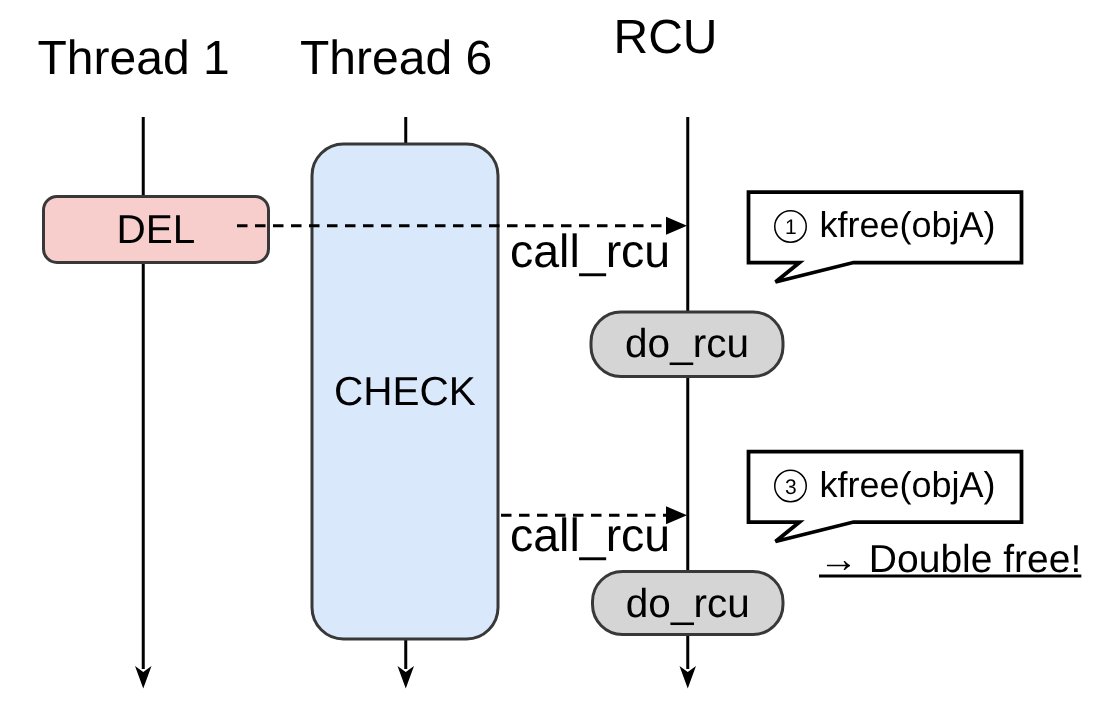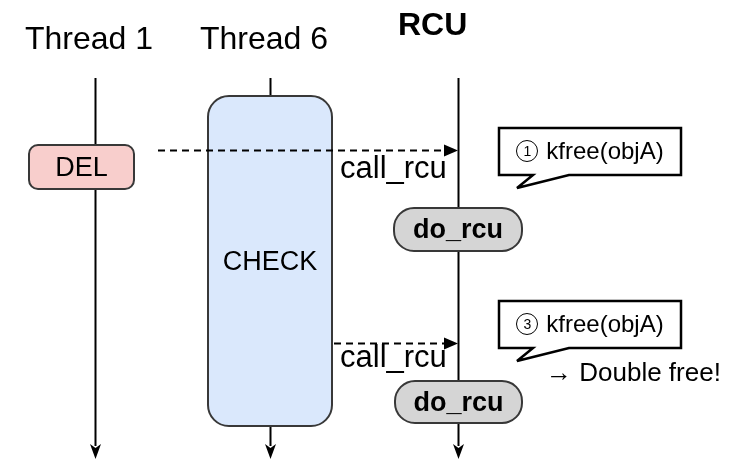--- a/index.html
+++ b/index.html
@@ -17,37 +17,37 @@
     font-size:32px;line-height:27px;text-align:left;white-space:nowrap;
   }
   .node{
     position:absolute;box-sizing:border-box;
     border:2px solid var(--stroke,#383838);
     display:flex;align-items:center;justify-content:center;
     font-size:27px;
   }
   .node-del{background:var(--del-fill,#f8cecc);border-radius:10px;}
   .node-check{background:var(--check-fill,#dae8fc);border-radius:22px;}
-  .node-dorcu{background:var(--do-rcu-fill,#d5d5d5);border-radius:21px;font-weight:bold;}
+  .node-dorcu{background:var(--do-rcu-fill,#d5d5d5);border-radius:21px;}
   .arrow-label{
     font-size:31px;line-height:26px;text-align:right;white-space:nowrap;
   }
   .bubble-shape{position:absolute;overflow:visible;}
   .bubble-shape path{fill:var(--bubble-fill,#fff);stroke:#000;stroke-width:2.5;stroke-linejoin:miter;}
   .bubble-text{
     position:absolute;display:flex;align-items:center;justify-content:center;
     font-size:24px;white-space:nowrap;
   }
   .circled-num{
     display:inline-flex;align-items:center;justify-content:center;
     width:20px;height:20px;border:1.5px solid #000;border-radius:50%;
     font-size:14px;line-height:1;margin-right:8px;flex:0 0 auto;
   }
   .note{
-    font-size:26px;white-space:nowrap;
+    font-size:26px;white-space:nowrap;text-decoration:underline;
   }
   .lifeline{stroke:var(--line,#000);stroke-width:2;}
   .lifehead{fill:var(--line,#000);}
   .dashed{stroke:var(--line,#000);stroke-width:2;stroke-dasharray:7 5;fill:none;}
   .dashhead{fill:var(--line,#000);}
 </style>
 </head>
 <body>
 
 <div id="canvas">
@@ -59,25 +59,25 @@
     <line class="lifeline" x1="270.5" y1="78" x2="270.5" y2="96"></line>
     <line class="lifeline" x1="270.5" y1="426" x2="270.5" y2="446"></line>
     <polygon class="lifehead" points="270.5,459 265,444 270.5,448 276,444"></polygon>
 
     <line class="lifeline" x1="458.5" y1="78" x2="458.5" y2="446"></line>
     <polygon class="lifehead" points="458.5,459 453,444 458.5,448 464,444"></polygon>
   </svg>
 
   <div class="abs thread-label" style="left:25px;top:25px;width:140px;">Thread 1</div>
   <div class="abs thread-label" style="left:200px;top:25px;width:140px;">Thread 6</div>
-  <div class="abs thread-label" style="left:398px;top:11px;width:140px;font-weight:bold;">
+  <div class="abs thread-label" style="left:409px;top:11px;width:140px;">
     <div>RCU</div>
   </div>
 
-  <div class="node node-del" style="left:28px;top:144px;width:107px;height:46px;">
+  <div class="node node-del" style="left:28px;top:130px;width:152px;height:46px;">
     <span>DEL</span>
   </div>
 
   <div class="node node-check" style="left:207px;top:95px;width:126px;height:332px;">
     <span>CHECK</span>
   </div>
 
   <div class="node node-dorcu" style="left:393px;top:207px;width:130px;height:45px;">
     <span>do_rcu</span>
   </div>

